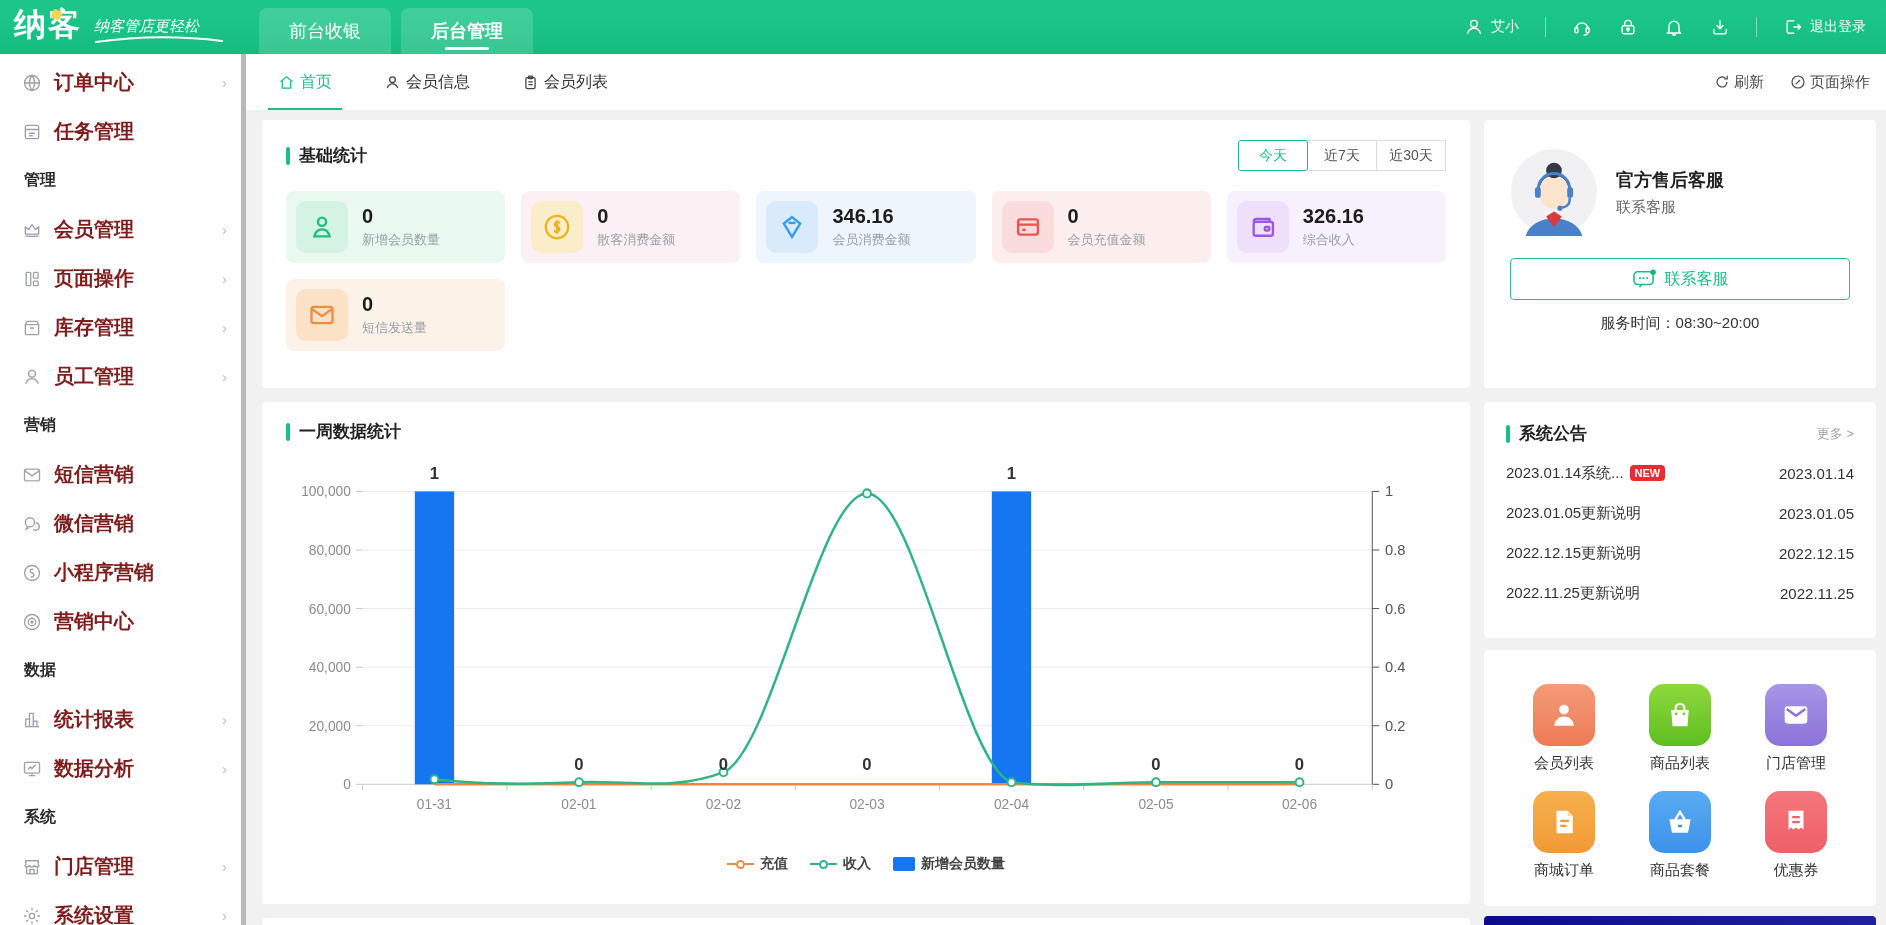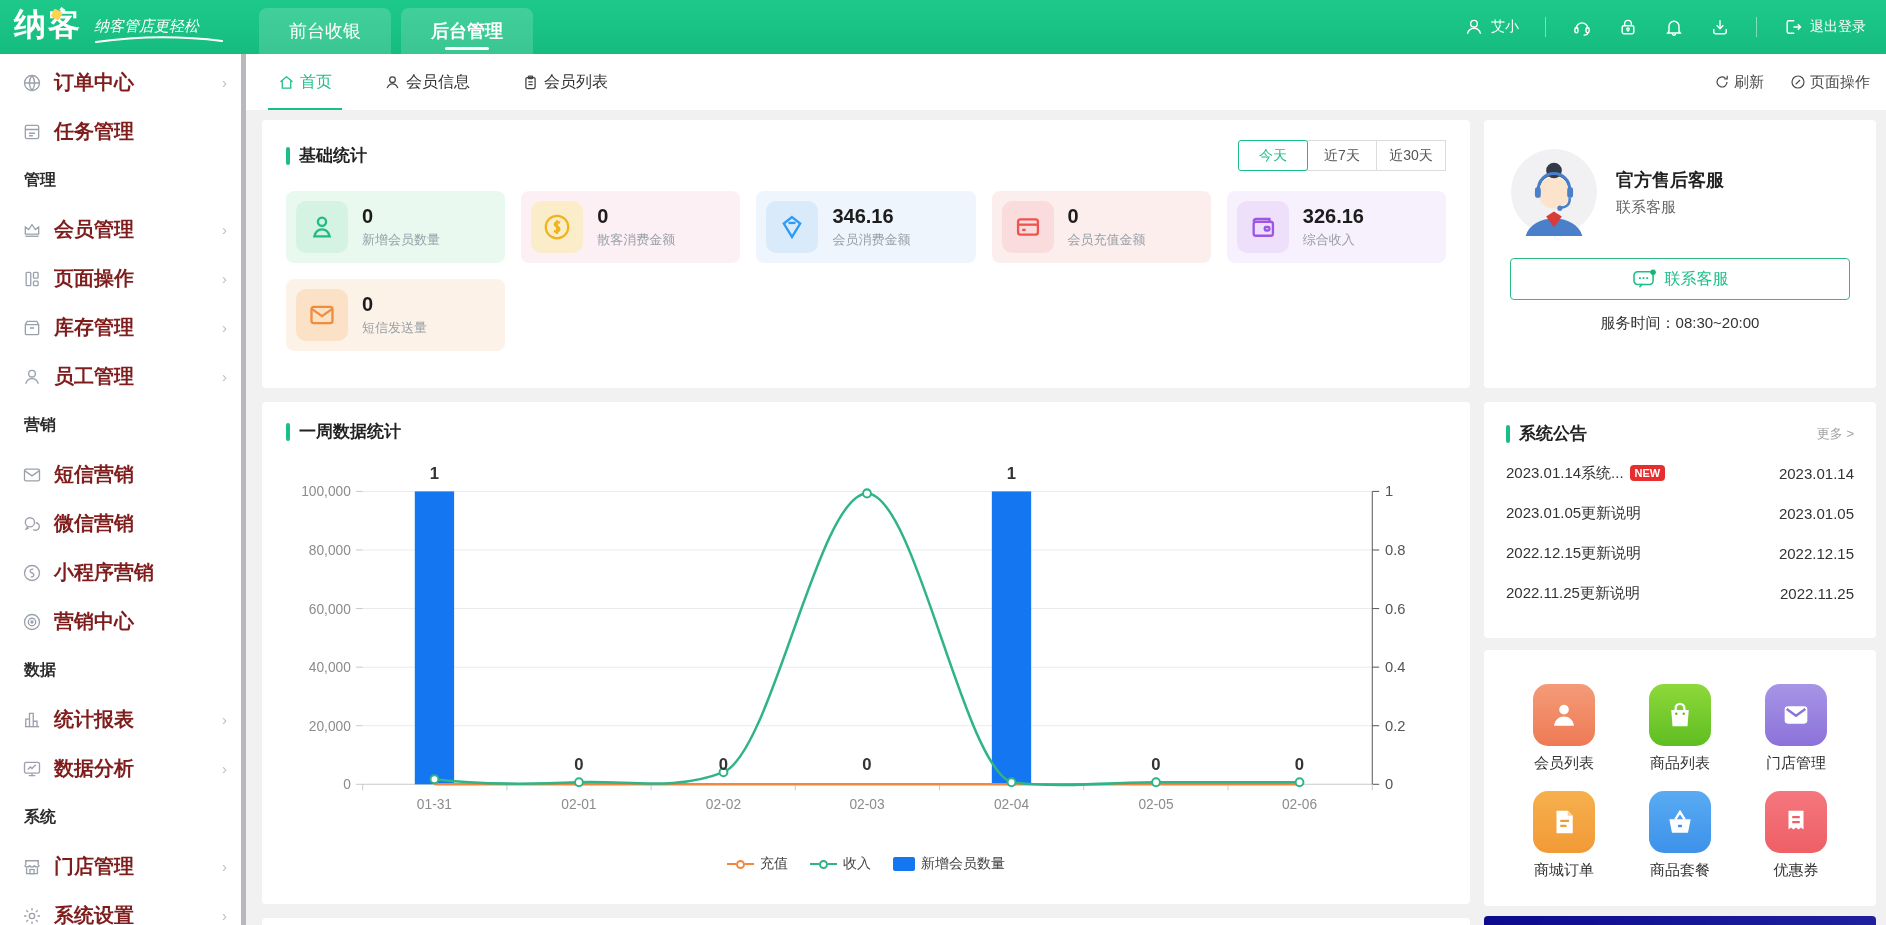--- a/index.html
+++ b/index.html
@@ -66,21 +66,21 @@
   .c2 { background:#fdf0f4; } .c2 .ibox { background:#fcedca; }
   .c3 { background:#eef5fc; } .c3 .ibox { background:#d9eafb; }
   .c4 { background:#fdeeee; } .c4 .ibox { background:#fbdcdc; }
   .c5 { background:#f7f0fd; } .c5 .ibox { background:#eedffb; }
   .c6 { background:#fdf2e8; } .c6 .ibox { background:#fbe2c6; }
 
   
   .chart-card { margin-top:14px; height:502px; padding:18px 24px; }
   .chart-svg { width:100%; height:404px; display:block; margin-top:8px; }
   .legend { display:flex; justify-content:center; align-items:center; gap:22px; font-size:14px; color:#444; }
-  .lg { display:flex; align-items:center; gap:6px; }
+  .lg { display:flex; align-items:center; gap:6px;font-weight:bold; }
   .lg .seg { display:flex; align-items:center; }
   .lg .ln { width:9px; height:2px; }
   .lg .cir { width:9px; height:9px; border-radius:50%; border:2px solid; background:#fff; }
   .lg .sq { width:22px; height:14px; border-radius:2px; background:#1576f2; }
 
   .sliver { margin-top:14px; height:30px; }
 
   
   .svc-card { height:268px; padding:28px 26px 0; }
   .svc-top { display:flex; align-items:center; gap:18px; }

